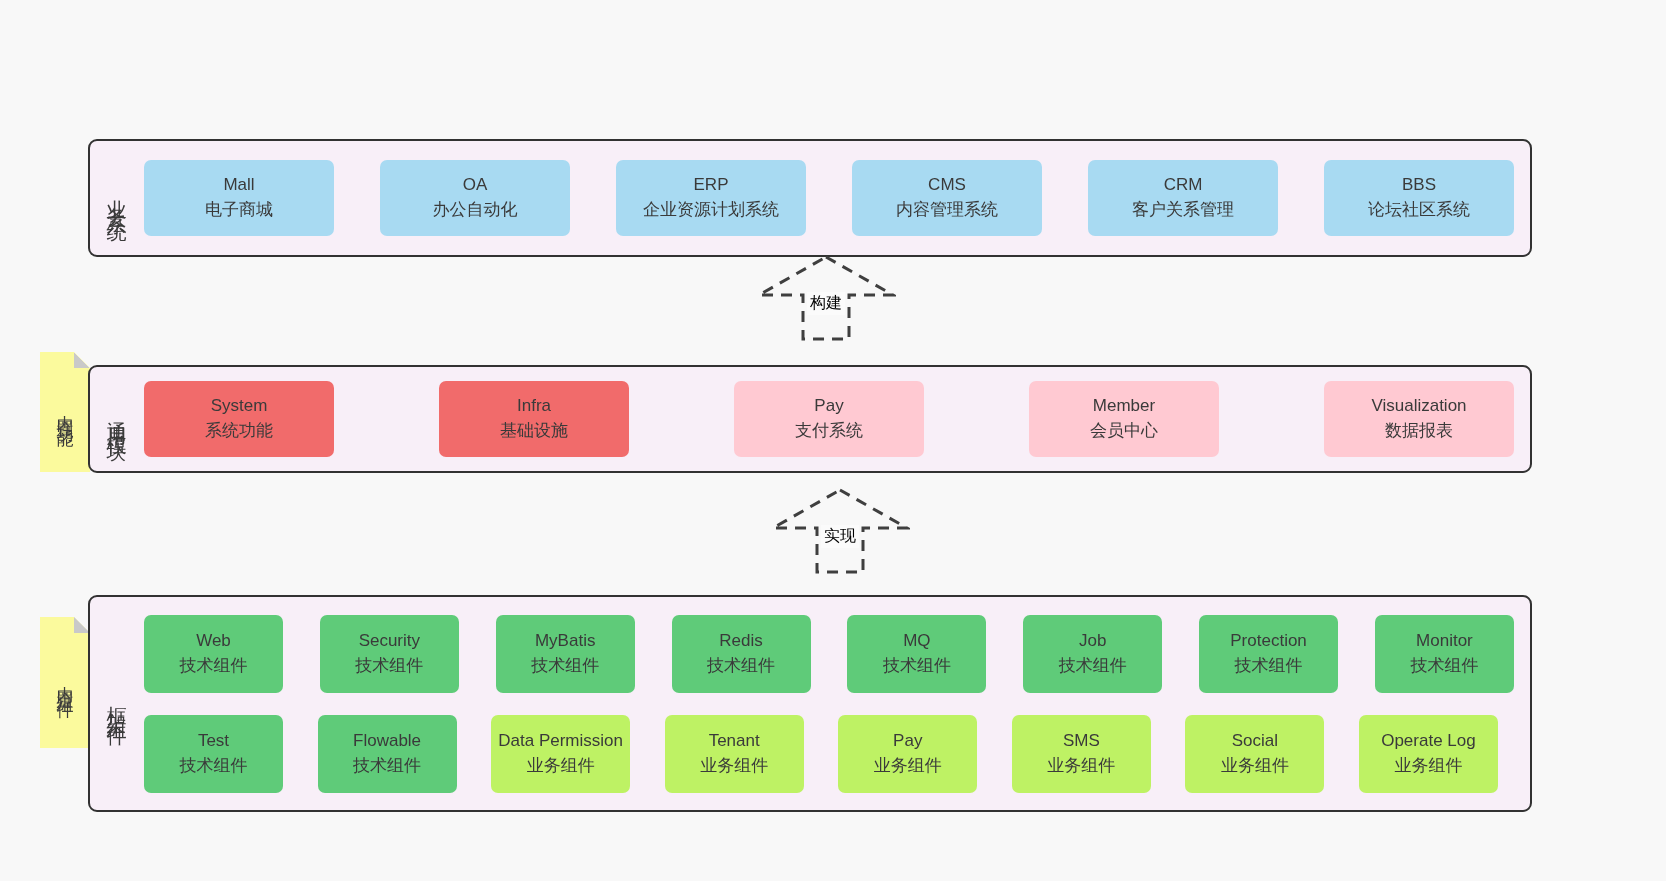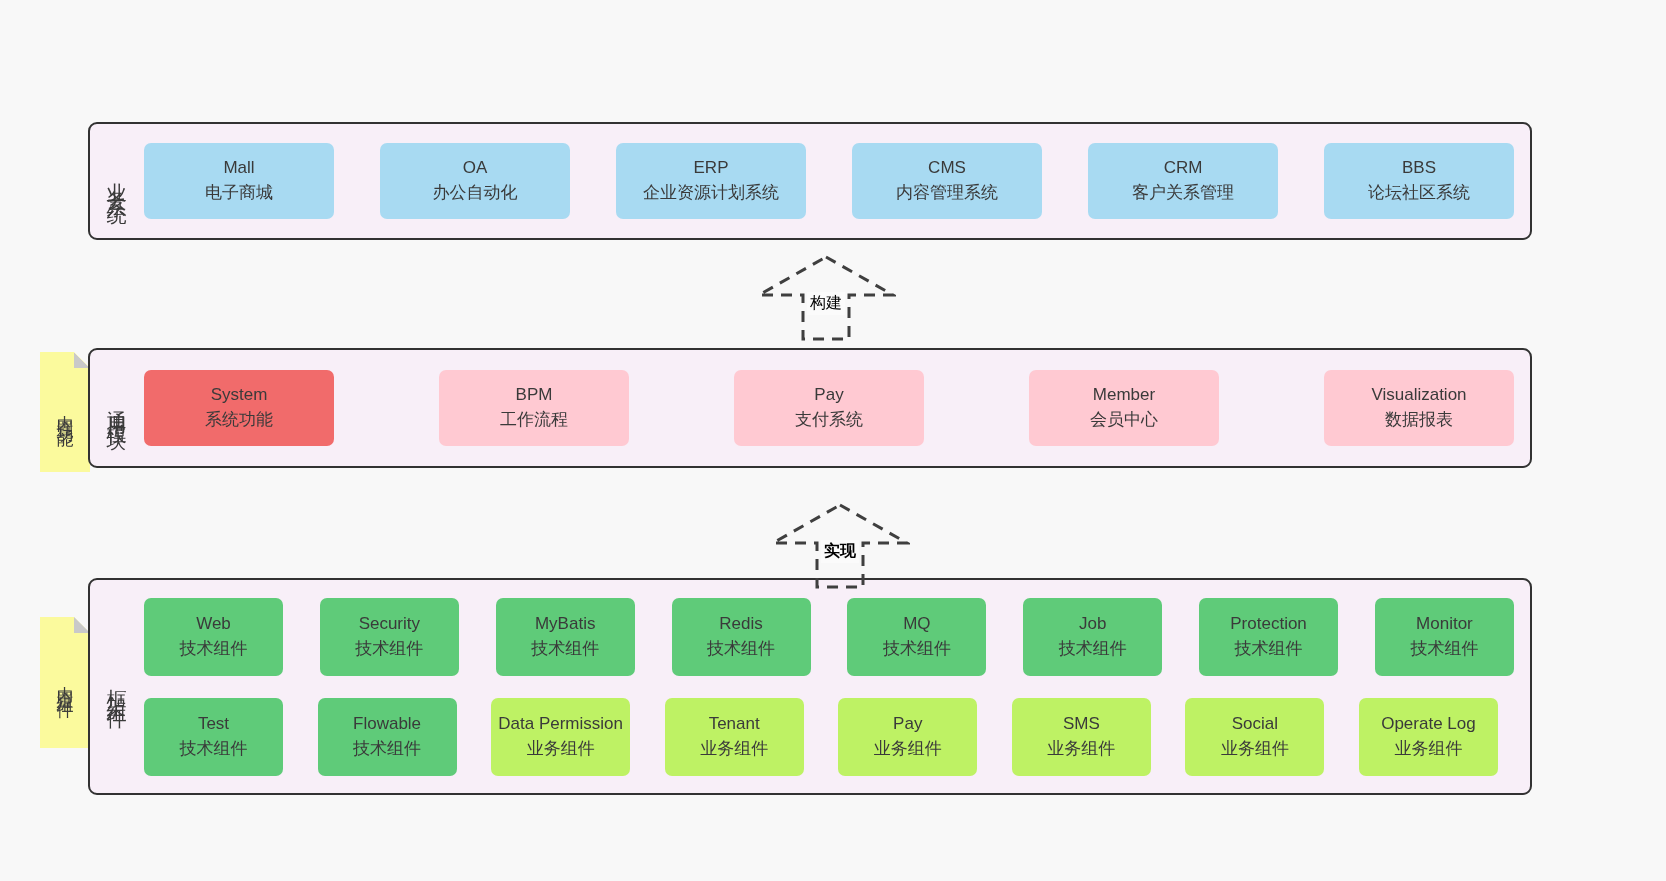--- a/index.html
+++ b/index.html
@@ -5,21 +5,21 @@
   html,body{margin:0;padding:0;}
   body{
     width:1666px;height:881px;position:relative;overflow:hidden;
     background:#f8f8f8;
     font-family:"Liberation Sans","DejaVu Sans",sans-serif;
     color:#3a3a3a;
   }
   .panel{
     position:absolute;left:88px;width:1444px;box-sizing:border-box;
     background:#f8eff8;border:2px solid #323232;border-radius:9px;
-    display:flex;align-items:center;z-index:1;
+    display:flex;align-items:center;z-index:1;margin-top:17px;
   }
   .panel-label-wrap{flex:0 0 54px;height:100%;display:flex;align-items:center;justify-content:center;}
   .vtext{
     writing-mode:vertical-lr;text-orientation:upright;
     font-size:20px;letter-spacing:7px;color:#3a3a3a;line-height:1;
   }
   .boxes{flex:1;display:flex;justify-content:space-between;padding-right:16px;}
   .stack{flex:1;display:flex;flex-direction:column;gap:22px;padding-right:16px;}
   .box{
     box-sizing:border-box;border-radius:7px;
@@ -100,49 +100,49 @@
     </div>
   </section>
 
   <div class="arrow" style="left:756px;top:254px;">
     <svg viewBox="0 0 140 88">
       <polygon points="70,3 137,41 93,41 93,85 47,85 47,41 3,41" fill="none" stroke="#3f3f3f" stroke-width="3" stroke-dasharray="11 8"></polygon>
     </svg>
     <span class="arrow-label">构建</span>
   </div>
 
-  <section class="panel" style="top:348px;height:120px;">
+  <section class="panel" style="top:348px;height:108px;">
     <div class="panel-label-wrap">
       <span class="vtext">通用模块</span>
     </div>
     <div class="boxes cols6">
       <div class="box red">
         <div>System</div>
         <div>系统功能</div>
       </div>
-      <div class="box pink">
-        <div>BPM</div>
-        <div>工作流程</div>
+      <div class="box red">
+        <div>Infra</div>
+        <div>基础设施</div>
       </div>
       <div class="box pink">
         <div>Pay</div>
         <div>支付系统</div>
       </div>
       <div class="box pink">
         <div>Member</div>
         <div>会员中心</div>
       </div>
       <div class="box pink">
         <div>Visualization</div>
         <div>数据报表</div>
       </div>
     </div>
   </section>
 
-  <div class="arrow" style="left:770px;top:502px;font-weight:bold;">
+  <div class="arrow" style="left:770px;top:487px;">
     <svg viewBox="0 0 140 88">
       <polygon points="70,3 137,41 93,41 93,85 47,85 47,41 3,41" fill="none" stroke="#3f3f3f" stroke-width="3" stroke-dasharray="11 8"></polygon>
     </svg>
     <span class="arrow-label">实现</span>
   </div>
 
   <section class="panel" style="top:578px;height:217px;">
     <div class="panel-label-wrap">
       <span class="vtext">框架组件</span>
     </div>

